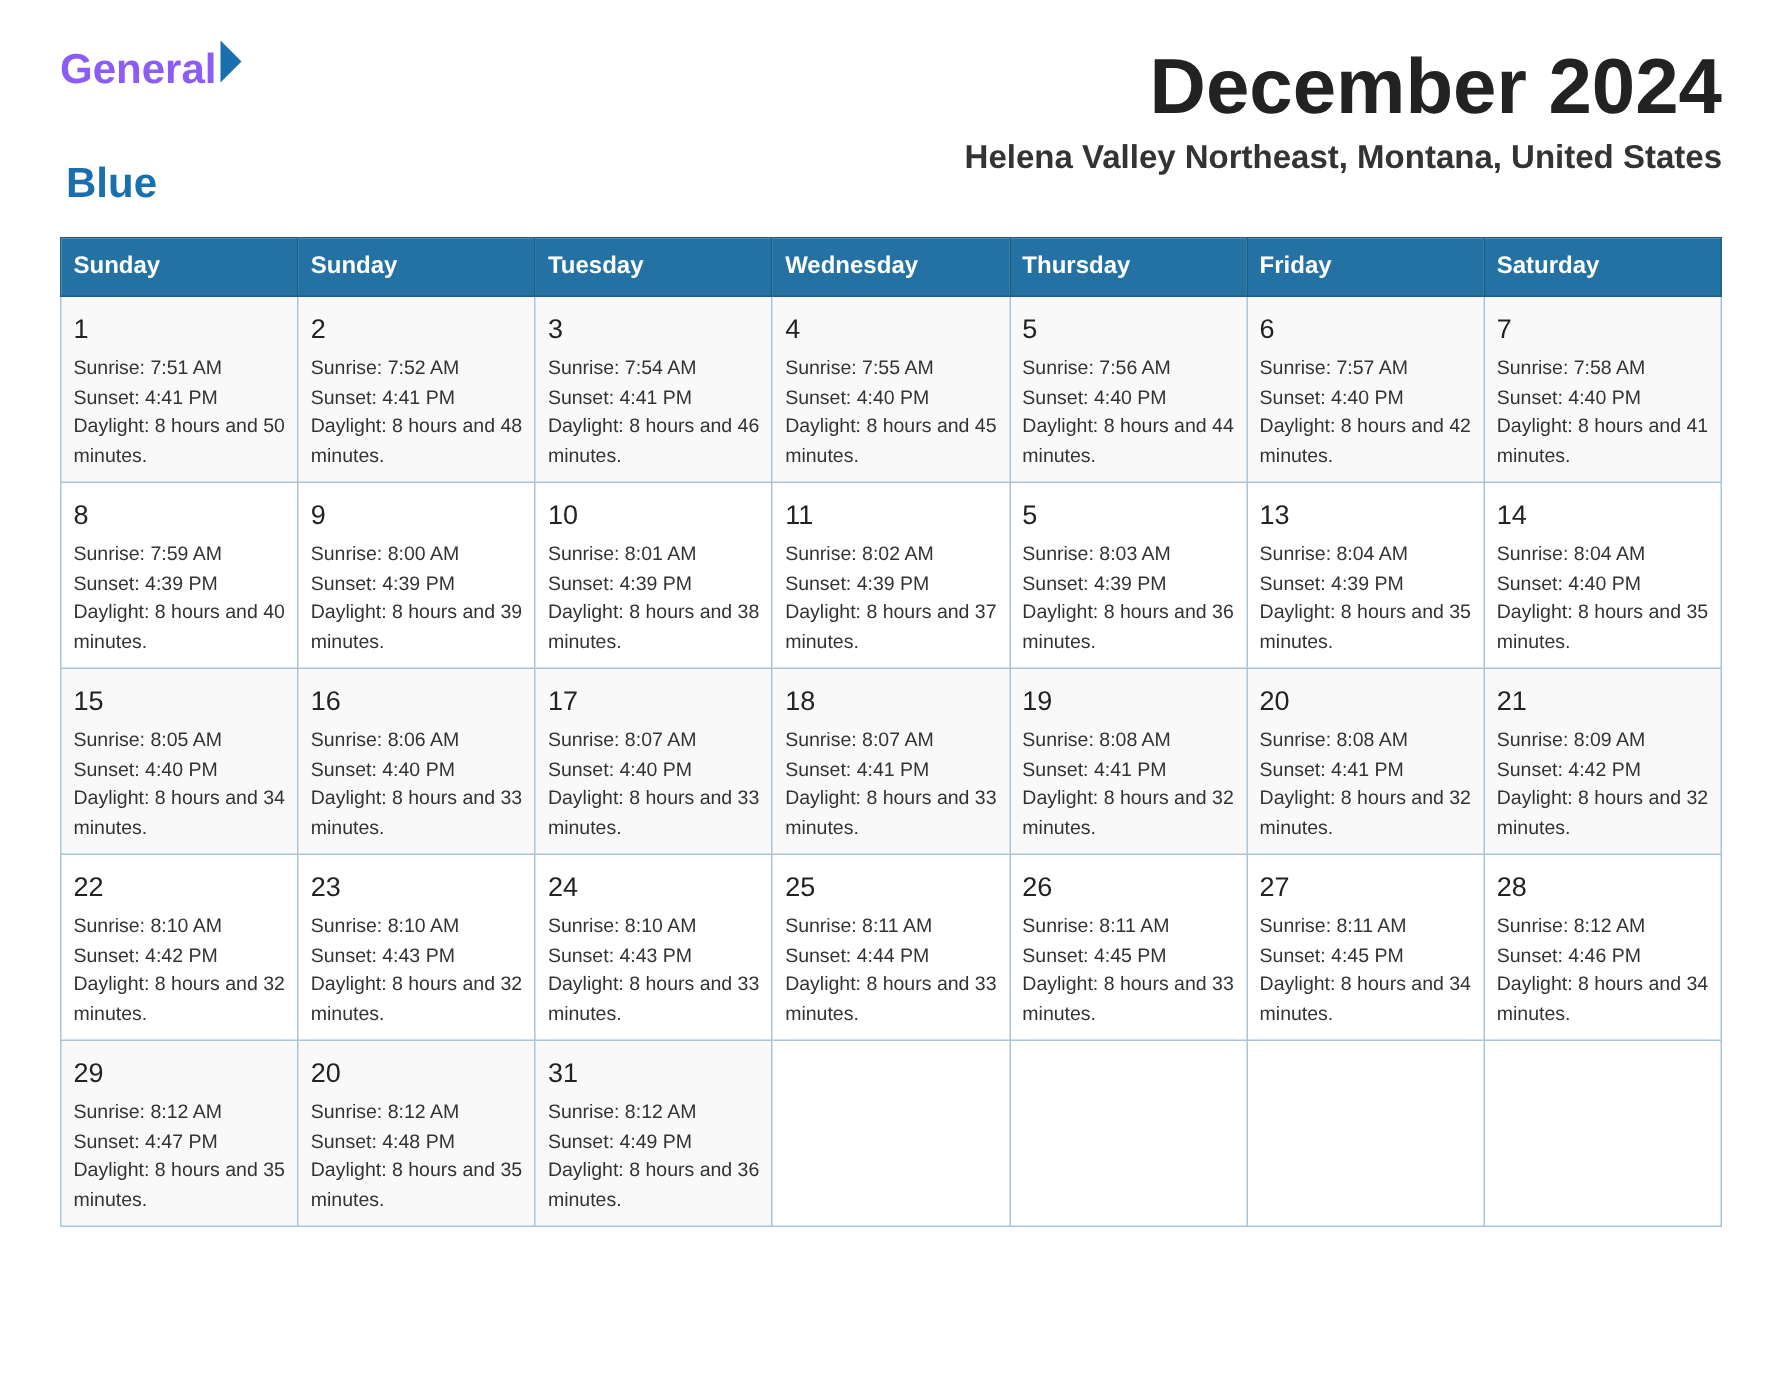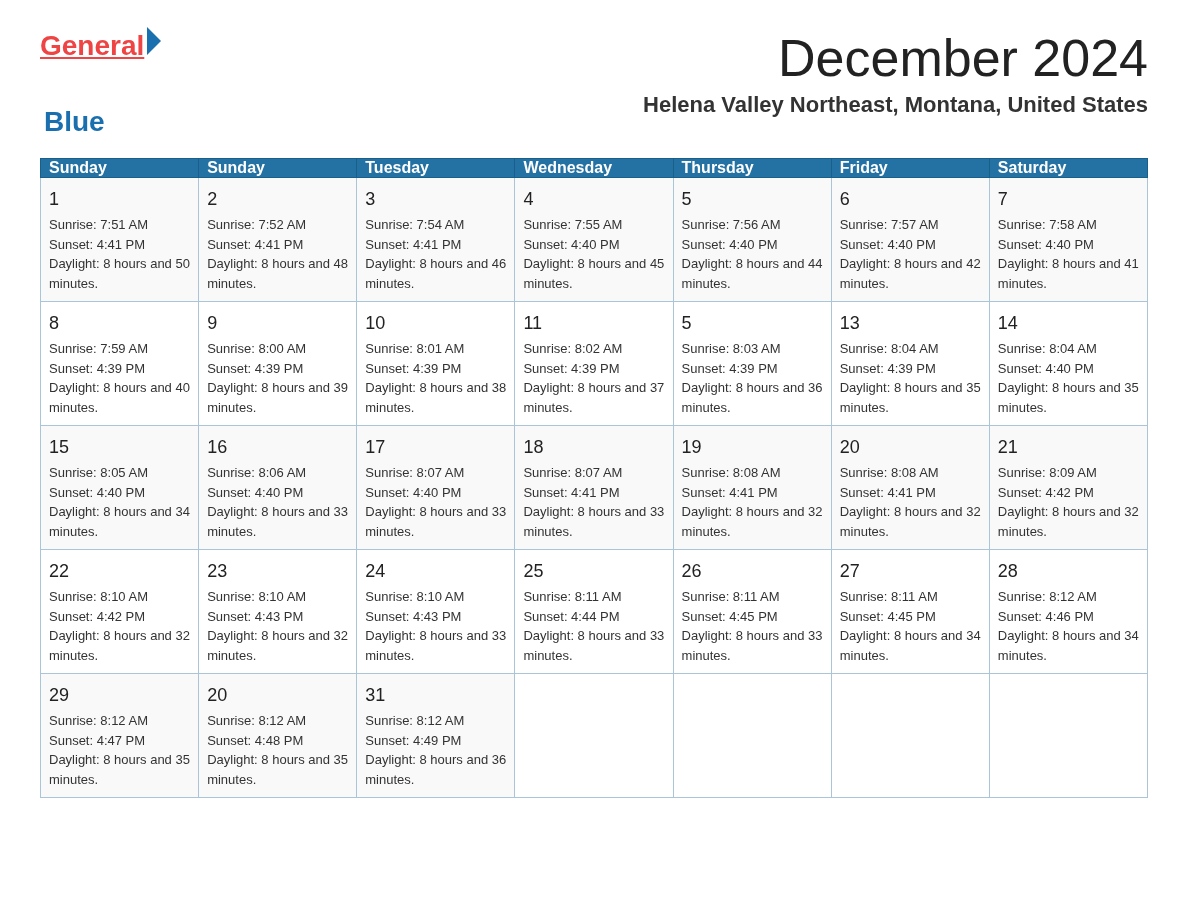--- a/index.html
+++ b/index.html
@@ -12,22 +12,21 @@
     }
     .header-area {
       display: flex;
       justify-content: space-between;
       align-items: flex-start;
       margin-bottom: 20px;
     }
     .logo-text-general {
       font-size: 28px;
       font-weight: bold;
-      color: #ef4444;
-      text-decoration: underline;
+      color: #8b5cf6;
     }
     .logo-text-blue {
       font-size: 28px;
       font-weight: bold;
       color: #1a6faf;
     }
     .logo-triangle {
       width: 0;
       height: 0;
       border-left: 14px solid #1a6faf;
@@ -42,39 +41,39 @@
     }
     .logo-line1 {
       display: flex;
       align-items: center;
     }
     .title-area {
       text-align: right;
     }
     .month-title {
       font-size: 52px;
-      font-weight: normal;
+      font-weight: bold;
       color: #222;
       line-height: 1.1;
     }
     .location-title {
       font-size: 22px;
       color: #333;
       margin-top: 5px;
       font-weight: bold;
     }
     table {
       width: 100%;
       border-collapse: collapse;
       table-layout: fixed;
     }
     thead tr th {
       background-color: #2471a3;
       color: #ffffff;
-      padding: 0 8px;
+      padding: 10px 8px;
       font-size: 16px;
       font-weight: bold;
       text-align: left;
       border: 1px solid #1a5f8a;
     }
     tbody tr td {
       border: 1px solid #aac4d8;
       vertical-align: top;
       padding: 8px;
       font-size: 13px;

